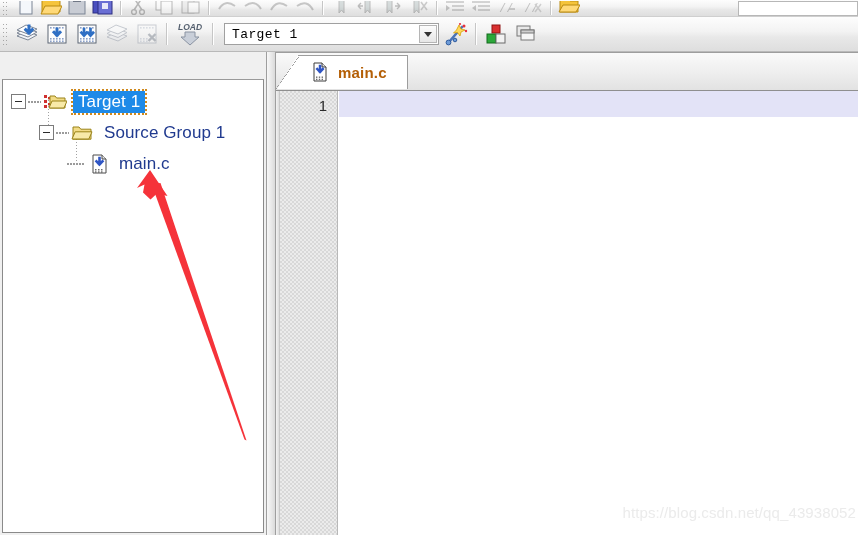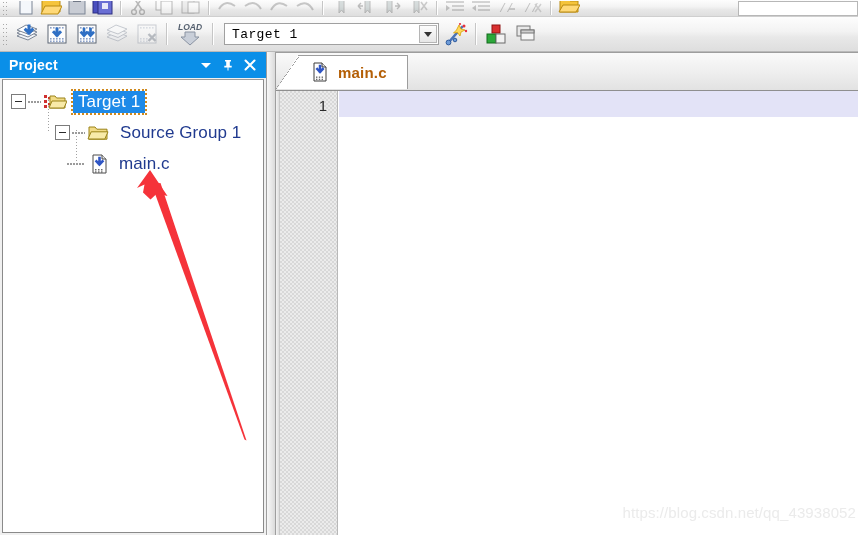--- a/index.html
+++ b/index.html
@@ -66,21 +66,21 @@
 
   #project-tree-wrap{
     position:absolute;left:2px;top:27px;width:262px;height:454px;
     background:#ffffff;border:1px solid #8a8a8a;border-top-color:#9a9a9a;box-sizing:border-box;
     overflow:hidden;
   }
   #project-tree{position:relative;padding-top:6px;}
 
   .tree-row{position:relative;height:31px;display:flex;align-items:center;white-space:nowrap;}
   .tree-row.lvl0{padding-left:8px;}
-  .tree-row.lvl1{padding-left:52px;}
+  .tree-row.lvl1{padding-left:36px;}
   .tree-row.lvl2{padding-left:64px;}
 
   .expander{
     width:13px;height:13px;flex:none;border:1px solid #7b7b7b;background:#fff;
     display:flex;align-items:center;justify-content:center;margin-right:2px;position:relative;z-index:2;
   }
   .expander .bar{width:7px;height:1px;background:#2b2b2b;}
   .dots{width:13px;height:2px;flex:none;
     background-image:radial-gradient(circle at 1px 1px,#9b9b9b 0.8px,transparent 1px);
     background-size:3px 3px;margin-right:2px;}
@@ -439,39 +439,20 @@
     <div class="tbtn">
       <svg width="26" height="24" viewBox="0 0 26 24">
         <rect x="4" y="4" width="13" height="10" fill="#e8e8e8" stroke="#777"></rect>
         <rect x="8" y="8" width="13" height="10" fill="#f6f6f6" stroke="#777"></rect>
         <rect x="8" y="8" width="13" height="3" fill="#cfcfcf" stroke="#777"></rect>
       </svg>
     </div>
   </div>
 
   <div id="project-panel">
-    <div id="project-header">
-      <span id="project-title">Project</span>
-
-      <span class="hdr-btn">
-        <svg width="14" height="14" viewBox="0 0 14 14">
-            <path d="M2 5 l5 5 l5 -5 z" fill="#ffffff"></path>
-          </svg>
-      </span>
-      <span class="hdr-btn">
-        <svg width="14" height="14" viewBox="0 0 14 14">
-          <path d="M4 2 h6 v1.6 h-1.2 v4.2 h1.9 v1.6 h-3.2 v3 h-1 v-3 h-3.2 v-1.6 h1.9 v-4.2 h-1.2 z" fill="#ffffff"></path>
-        </svg>
-      </span>
-      <span class="hdr-btn" style="margin-right:5px;">
-        <svg width="14" height="14" viewBox="0 0 14 14">
-            <path d="M2.5 2.5 L11.5 11.5 M11.5 2.5 L2.5 11.5" stroke="#ffffff" stroke-width="2.1" stroke-linecap="round"></path>
-          </svg>
-      </span>
-    </div>
 
     <div id="project-tree-wrap">
       <div id="project-tree">
 
         <div class="vline" style="left:45px;top:20px;height:33px;"></div>
         <div class="vline" style="left:73px;top:50px;height:33px;"></div>
 
         <div class="tree-row lvl0">
           <span class="expander">
               <span class="bar"></span>

